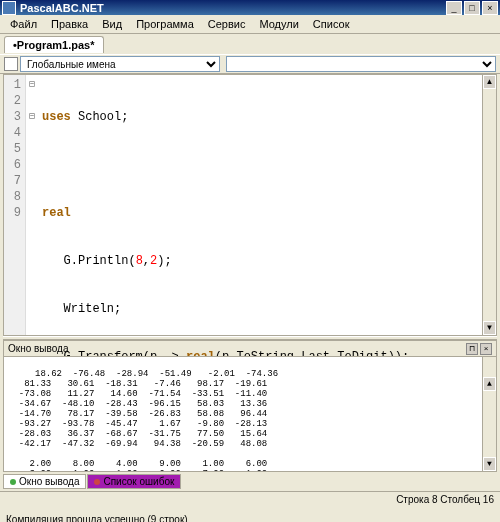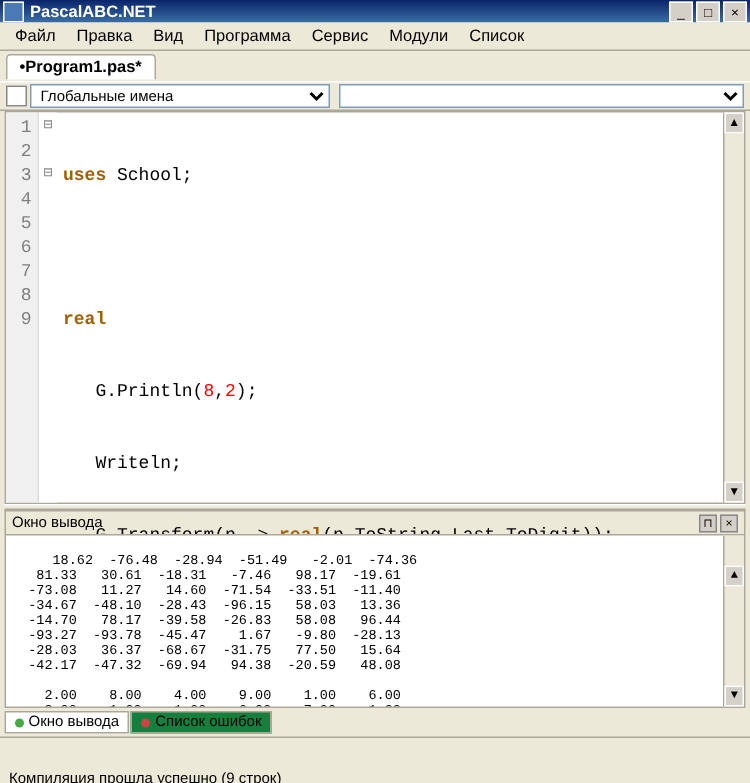--- a/index.html
+++ b/index.html
@@ -39,21 +39,21 @@
   .output-header { background: #ece9d8; height: 16px; display: flex; align-items: center; padding: 0 4px; margin: 0 3px; font-size: 10px; border: 1px solid #aca899; border-bottom: none; }
   .output-header .title { flex: 1; }
   .output-header .btn { width: 12px; height: 12px; border: 1px solid #888; margin-left: 2px; font-size: 8px; text-align: center; line-height: 10px; cursor: pointer; background: #d4d0c8; }
   
   .output { background: #fff; border: 1px solid #aca899; margin: 0 3px; height: 116px; overflow: hidden; font-family: 'Courier New', monospace; font-size: 9px; line-height: 10px; padding: 2px 4px; white-space: pre; color: #000; position: relative; }
   .oscroll { position: absolute; right: 0; top: 0; bottom: 0; width: 14px; background: #ece9d8; border-left: 1px solid #aca899; }
   .oscroll .up, .oscroll .down { height: 14px; background: #d4d0c8; border: 1px solid #fff; font-size: 8px; text-align: center; line-height: 12px; }
   .oscroll .down { position: absolute; bottom: 0; left: 0; right: 0; }
   
   .bottomtabs { background: #ece9d8; height: 18px; display: flex; align-items: center; margin: 0 3px; padding-top: 1px; }
-  .bottomtabs .btab { border: 1px solid #aca899; padding: 1px 6px; font-size: 10px; background: #15803d; cursor: pointer; margin-right: 1px; display: flex; align-items: center; gap: 3px; }
+  .bottomtabs .btab { border: 1px solid #aca899; padding: 1px 6px; font-size: 10px; background: #a21caf; cursor: pointer; margin-right: 1px; display: flex; align-items: center; gap: 3px; }
   .bottomtabs .btab.active { background: #fff; }
   .dot { width: 6px; height: 6px; border-radius: 50%; display: inline-block; }
   .dot.g { background: #4a4; }
   .dot.r { background: #c44; }
   .dot.b { background: #48c; }
   
   .statusbar { background: #ece9d8; height: 16px; display: flex; align-items: center; padding: 0 6px; border-top: 1px solid #aca899; font-size: 10px; margin-top: 1px; }
   .statusbar .left { flex: 1; margin-top: 40px; }
 </style>
 </head>
@@ -167,13 +167,14 @@
       <span>Окно вывода</span>
     </div>
   <div class="btab">
       <span class="dot r"></span>
       <span>Список ошибок</span>
     </div>
 </div>
 
 <div class="statusbar">
   <div class="left">Компиляция прошла успешно (9 строк)</div>
+  <div>Строка 8 Столбец 16</div>
 </div>
 
 </body></html>

